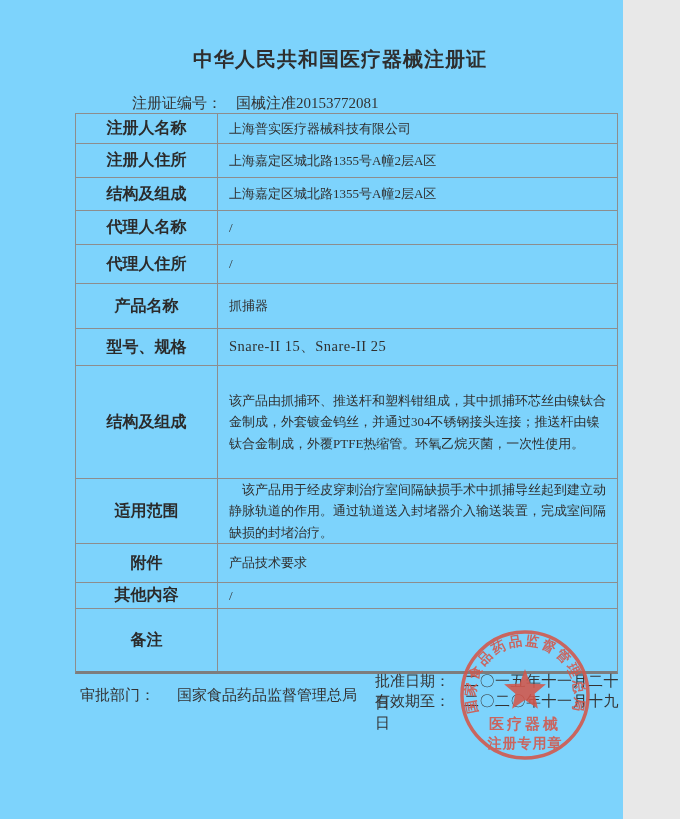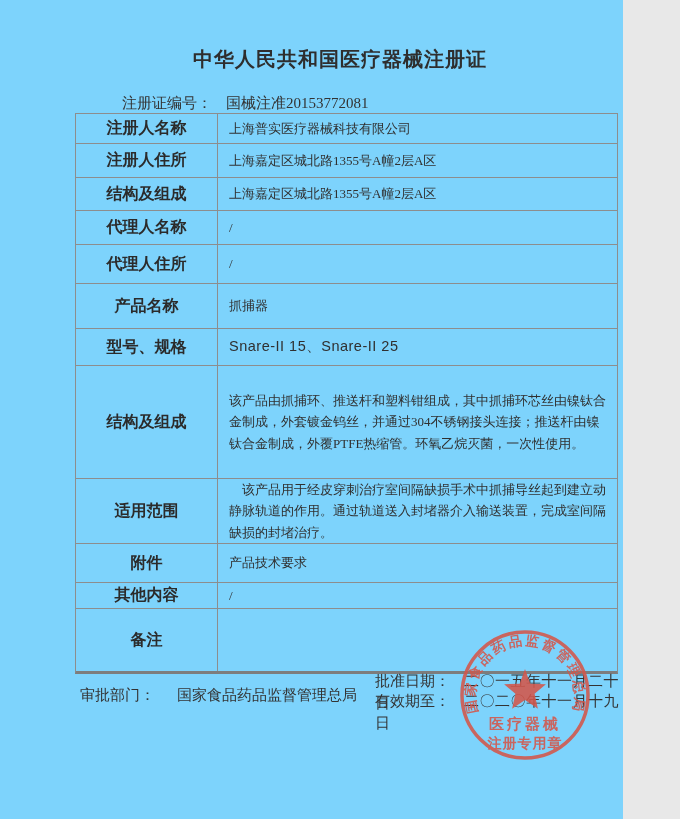--- a/index.html
+++ b/index.html
@@ -12,21 +12,21 @@
     color:#383838;
   }
   .title{
     position:absolute;top:46px;left:0;width:680px;
     text-align:center;
     font-family:"Liberation Sans", sans-serif;
     font-weight:700;font-size:20px;letter-spacing:1px;
     color:#2e2e2e;margin:0;
   }
   .regline{
-    position:absolute;top:94px;left:122px;
+    position:absolute;top:94px;left:132px;
     font-size:15px;color:#333;
   }
   .regline .reg-label{font-family:"Liberation Sans", sans-serif;font-weight:500;}
   .regline .reg-value{margin-left:14px;font-family:"Liberation Serif", serif;}
   .cert-table{
     position:absolute;left:75px;top:113px;width:543px;
     border:1px solid #8d8d8d;
     border-bottom:3px solid #7d7d7d;
     box-sizing:border-box;
     background:transparent;
@@ -42,21 +42,21 @@
     font-weight:700;font-size:16px;color:#2b2b2b;
     text-align:left;
   }
   .value-cell{
     flex:1;
     display:flex;align-items:center;
     padding:3px 9px 3px 11px;
     font-size:13px;line-height:21.5px;color:#303030;
   }
   .value-cell p{margin:0;}
-  .mono{font-family:Liberation Sans, sans-serif;font-size:14.5px;letter-spacing:0.5px;}
+  .mono{font-family:Liberation Serif, serif;font-size:14.5px;letter-spacing:0.5px;}
   .indent p{text-indent:1em;}
   .footer-dept{
     position:absolute;left:80px;top:686px;
     font-size:15px;color:#333;
   }
   .footer-dept .dept-label{font-family:"Liberation Sans", sans-serif;}
   .footer-dept .dept-value{margin-left:22px;}
   .footer-dates{
     position:absolute;left:375px;top:671px;
     font-size:15px;color:#333;

